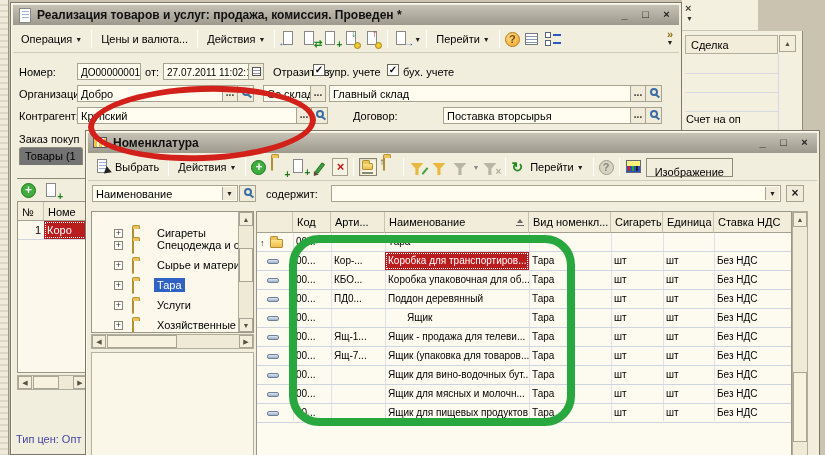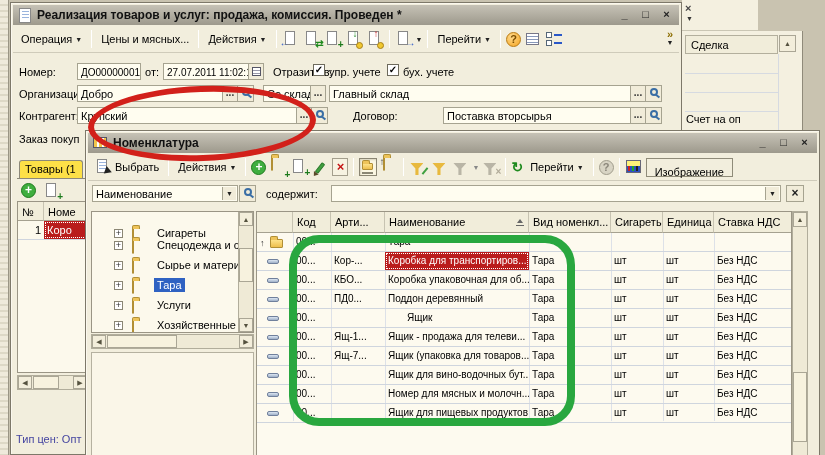--- a/index.html
+++ b/index.html
@@ -121,21 +121,21 @@
     <span class="wbtn">×</span>
   </div>
 
   <div class="tb" style="left:2px;top:23px;right:2px;height:27px">
     <span class="tbtn">
         <span>Операция</span>
         <span class="dd">▼</span>
       </span>
     <span class="vsep"></span>
     <span class="tbtn">
-        <span>Цены и мясных...</span>
+        <span>Цены и валюта...</span>
       </span>
     <span class="vsep"></span>
     <span class="tbtn">
         <span>Действия</span>
         <span class="dd">▼</span>
       </span>
     <span class="vsep"></span>
     <span class="ico">
         <i class="docu"></i>
         <i class="badge b-left" style="color:#2a58c8;left:-2px;bottom:0"></i>
@@ -213,22 +213,22 @@
   <span class="input" style="left:66px;top:104px;width:220px">Крупский</span>
   <span class="sqbtn" style="left:285px;top:104px;width:16px">...</span>
   <span class="sqbtn" style="left:300px;top:104px;width:17px"><i class="mag"></i></span>
   <span class="lbl" style="left:342px;top:107px">Договор:</span>
   <span class="input" style="left:432px;top:104px;width:188px">Поставка вторсырья</span>
   <span class="sqbtn" style="left:619px;top:104px;width:16px">...</span>
   <span class="sqbtn" style="left:634px;top:104px;width:17px"><i class="mag"></i></span>
 
   <span class="lbl" style="left:8px;top:130px;width:70px">Заказ покуп</span>
 
-  <span class="lbl" style="left:8px;top:157px;width:64px;height:18px;border:1px solid #8c887a;border-bottom:none;
-               border-radius:3px 3px 0 0;background:#fde047;padding:2px 5px 0">Товары (1</span>
+  <span class="lbl" style="left:8px;top:144px;width:64px;height:18px;border:1px solid #8c887a;border-bottom:none;
+               border-radius:3px 3px 0 0;background:#737373;padding:2px 5px 0">Товары (1</span>
   <div class="abs" style="left:6px;top:175px;width:72px;height:1px;background:#8c887a"></div>
 
   <span class="plusc" style="position:absolute;left:10px;top:180px"></span>
   <span class="ico" style="position:absolute;left:32px;top:179px">
       <i class="docu"></i>
       <i class="badge" style="color:#1c7a1c;right:-2px;bottom:-2px">+</i>
     </span>
 
   <div class="abs" style="left:6px;top:198px;width:71px;height:172px;background:#fcf9ec;border:1px solid #9a9585;overflow:hidden">
     <span class="thc" style="left:0;width:26px;height:19px">№</span>
@@ -477,21 +477,21 @@
           <span class="tcell" style="left: 128px; width: 144px;">Ящик для вино-водочных бут...</span>
           <span class="tcell" style="left: 272px; width: 82px;">Тара</span>
           <span class="tcell" style="left: 354px; width: 52px;">шт</span>
           <span class="tcell" style="left: 406px; width: 51px;">шт</span>
           <span class="tcell" style="left: 457px; width: 77px;">Без НДС</span>
         </div>
         <div class="trow" style="top: 173px;">
           <span class="itmico"></span>
           <span class="tcell" style="left: 36px; width: 38px;">00...</span>
           <span class="tcell" style="left: 74px; width: 54px;"></span>
-          <span class="tcell" style="left: 128px; width: 144px;">Номер для мясных и молочн...</span>
+          <span class="tcell" style="left: 128px; width: 144px;">Ящик для мясных и молочн...</span>
           <span class="tcell" style="left: 272px; width: 82px;">Тара</span>
           <span class="tcell" style="left: 354px; width: 52px;">шт</span>
           <span class="tcell" style="left: 406px; width: 51px;">шт</span>
           <span class="tcell" style="left: 457px; width: 77px;">Без НДС</span>
         </div>
         <div class="trow" style="top: 192px;">
           <span class="itmico"></span>
           <span class="tcell" style="left: 36px; width: 38px;">00...</span>
           <span class="tcell" style="left: 74px; width: 54px;"></span>
           <span class="tcell" style="left: 128px; width: 144px;">Ящик для пищевых продуктов</span>

